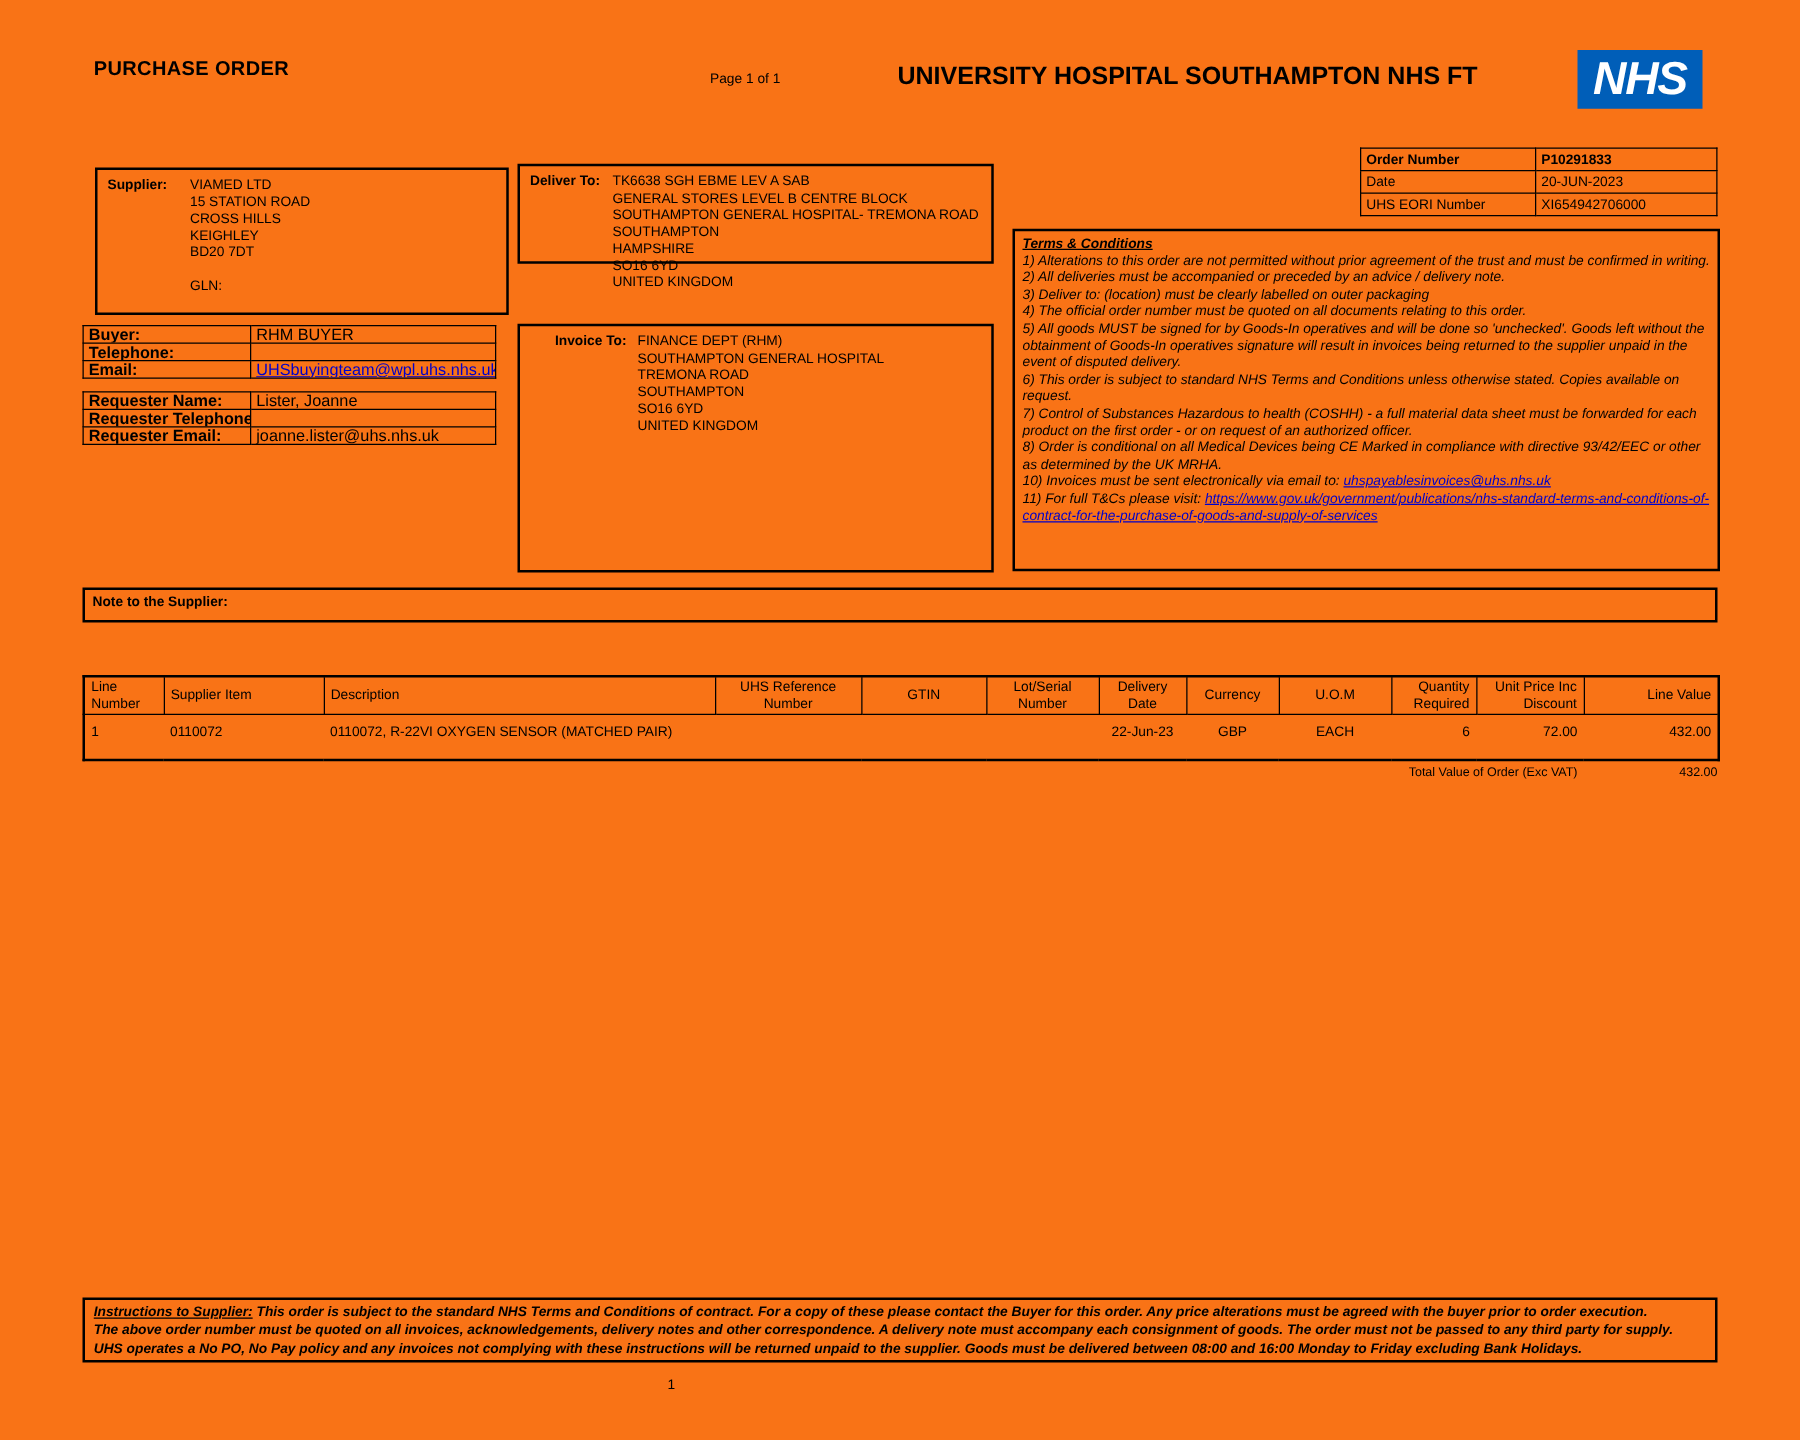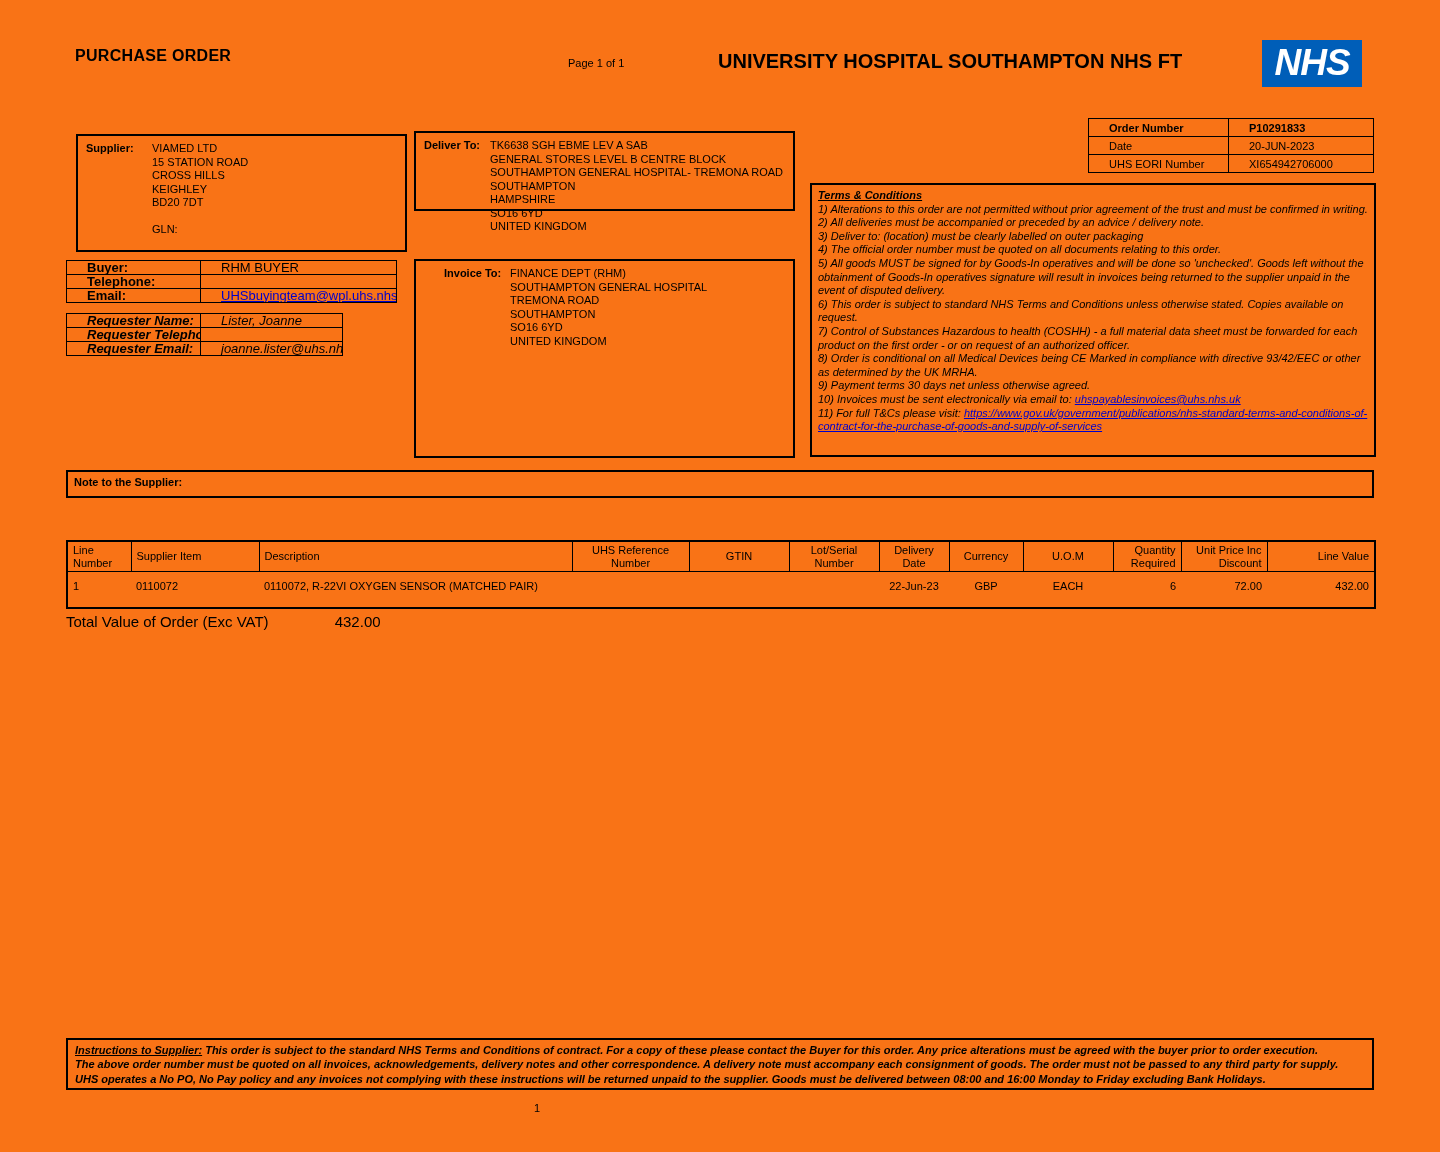--- a/index.html
+++ b/index.html
@@ -16,37 +16,37 @@
               font-family:"Liberation Sans", sans-serif; }
 
   .box { border:2px solid #000; }
   .addr-box { font-size:11px; line-height:13.5px; padding:6px 8px; display:flex; }
   .addr-label { font-weight:bold; flex:0 0 66px; }
   .addr-lines { flex:1; }
   .gln { margin-top:13.5px; }
 
   table { border-collapse:collapse; table-layout:fixed; }
   .kv-table { font-size:13px; width:100%; }
-  .kv-table td { border:1.5px solid #000; padding:0 20px; height:14px; line-height:12px;
+  .kv-table td { border:1.5px solid #000; padding:0 4px; height:14px; line-height:12px;
                  overflow:hidden; white-space:nowrap; }
   .kv-label { font-weight:bold; }
   a.link { color:var(--link_blue); text-decoration:underline; cursor:pointer; word-break:break-all; }
 
   .terms { font-size:11px; line-height:13.6px; padding:4px 6px; }
   .terms-heading { font-weight:bold; text-decoration:underline; }
 
   .note-box { font-size:11px; font-weight:bold; padding:4px 6px; }
 
   .items-table { width:1308px; font-size:11px; border:2px solid #000; }
   .items-table th { border:1.5px solid #000; font-weight:normal; padding:2px 5px;
                     height:30px; white-space:pre-line; line-height:12.5px; vertical-align:middle; }
   .items-table td { border:none; padding:8px 5px 2px 5px; height:36px; vertical-align:top; }
   .al { text-align:left; } .ac { text-align:center; } .ar { text-align:right; }
 
-  .total-row { font-size:15px; display:flex; justify-content:flex-start; align-items:center; }
+  .total-row { font-size:10px; display:flex; justify-content:flex-end; align-items:center; }
   .total-value { width:112px; text-align:right; }
 
   .instructions { border:2.5px solid #000; font-size:11px; font-style:italic; font-weight:bold;
                   line-height:14.3px; padding:3px 7px; }
   .instr-label { text-decoration:underline; }
 
   .footer-page { font-size:11px; text-align:center; }
 </style>
 </head>
 <body>
@@ -105,21 +105,21 @@
       <td class="kv-label">Telephone:</td>
       <td></td>
     </tr>
     <tr>
       <td class="kv-label">Email:</td>
       <td><a class="link">UHSbuyingteam@wpl.uhs.nhs.uk</a></td>
     </tr>
   </tbody>
     </table>
 
-  <table class="abs kv-table" style="left:66px; top:313px; width:277px;font-style:italic;">
+  <table class="abs kv-table" style="left:66px; top:313px; width:331px;">
     <tbody>
         <tr>
       <td class="kv-label" style="width:134px;">Requester Name:</td>
       <td>Lister, Joanne</td>
     </tr>
     <tr>
       <td class="kv-label">Requester Telephone:</td>
       <td></td>
     </tr>
     <tr>
@@ -149,21 +149,20 @@
   <div class="abs box terms" style="left:810px; top:183px; width:566px; height:274px;font-style:italic;">
     <div class="terms-heading">Terms &amp; Conditions</div>
     <div>1) Alterations to this order are not permitted without prior agreement of the trust and must be confirmed in writing.</div>
     <div>2) All deliveries must be accompanied or preceded by an advice / delivery note.</div>
     <div>3) Deliver to: (location) must be clearly labelled on outer packaging</div>
     <div>4) The official order number must be quoted on all documents relating to this order.</div>
     <div>5) All goods MUST be signed for by Goods-In operatives and will be done so 'unchecked'. Goods left without the obtainment of Goods-In operatives signature will result in invoices being returned to the supplier unpaid in the event of disputed delivery.</div>
     <div>6) This order is subject to standard NHS Terms and Conditions unless otherwise stated. Copies available on request.</div>
     <div>7) Control of Substances Hazardous to health (COSHH) - a full material data sheet must be forwarded for each product on the first order - or on request of an authorized officer.</div>
     <div>8) Order is conditional on all Medical Devices being CE Marked in compliance with directive 93/42/EEC or other as determined by the UK MRHA.</div>
-    <div>9) Payment terms 30 days net unless otherwise agreed.</div>
     <div><span>10) Invoices must be sent electronically via email to: </span><a class="link">uhspayablesinvoices@uhs.nhs.uk</a></div>
     <div><span>11) For full T&amp;Cs please visit: </span><a class="link">https://www.gov.uk/government/publications/nhs-standard-terms-and-conditions-of-contract-for-the-purchase-of-goods-and-supply-of-services</a></div>
   </div>
 
   <div class="abs box note-box" style="left:66px; top:470px; width:1308px; height:28px;">
     <span>Note to the Supplier:</span>
   </div>
 
   <table class="abs items-table" style="left:66px; top:540px;">
     <tbody>

